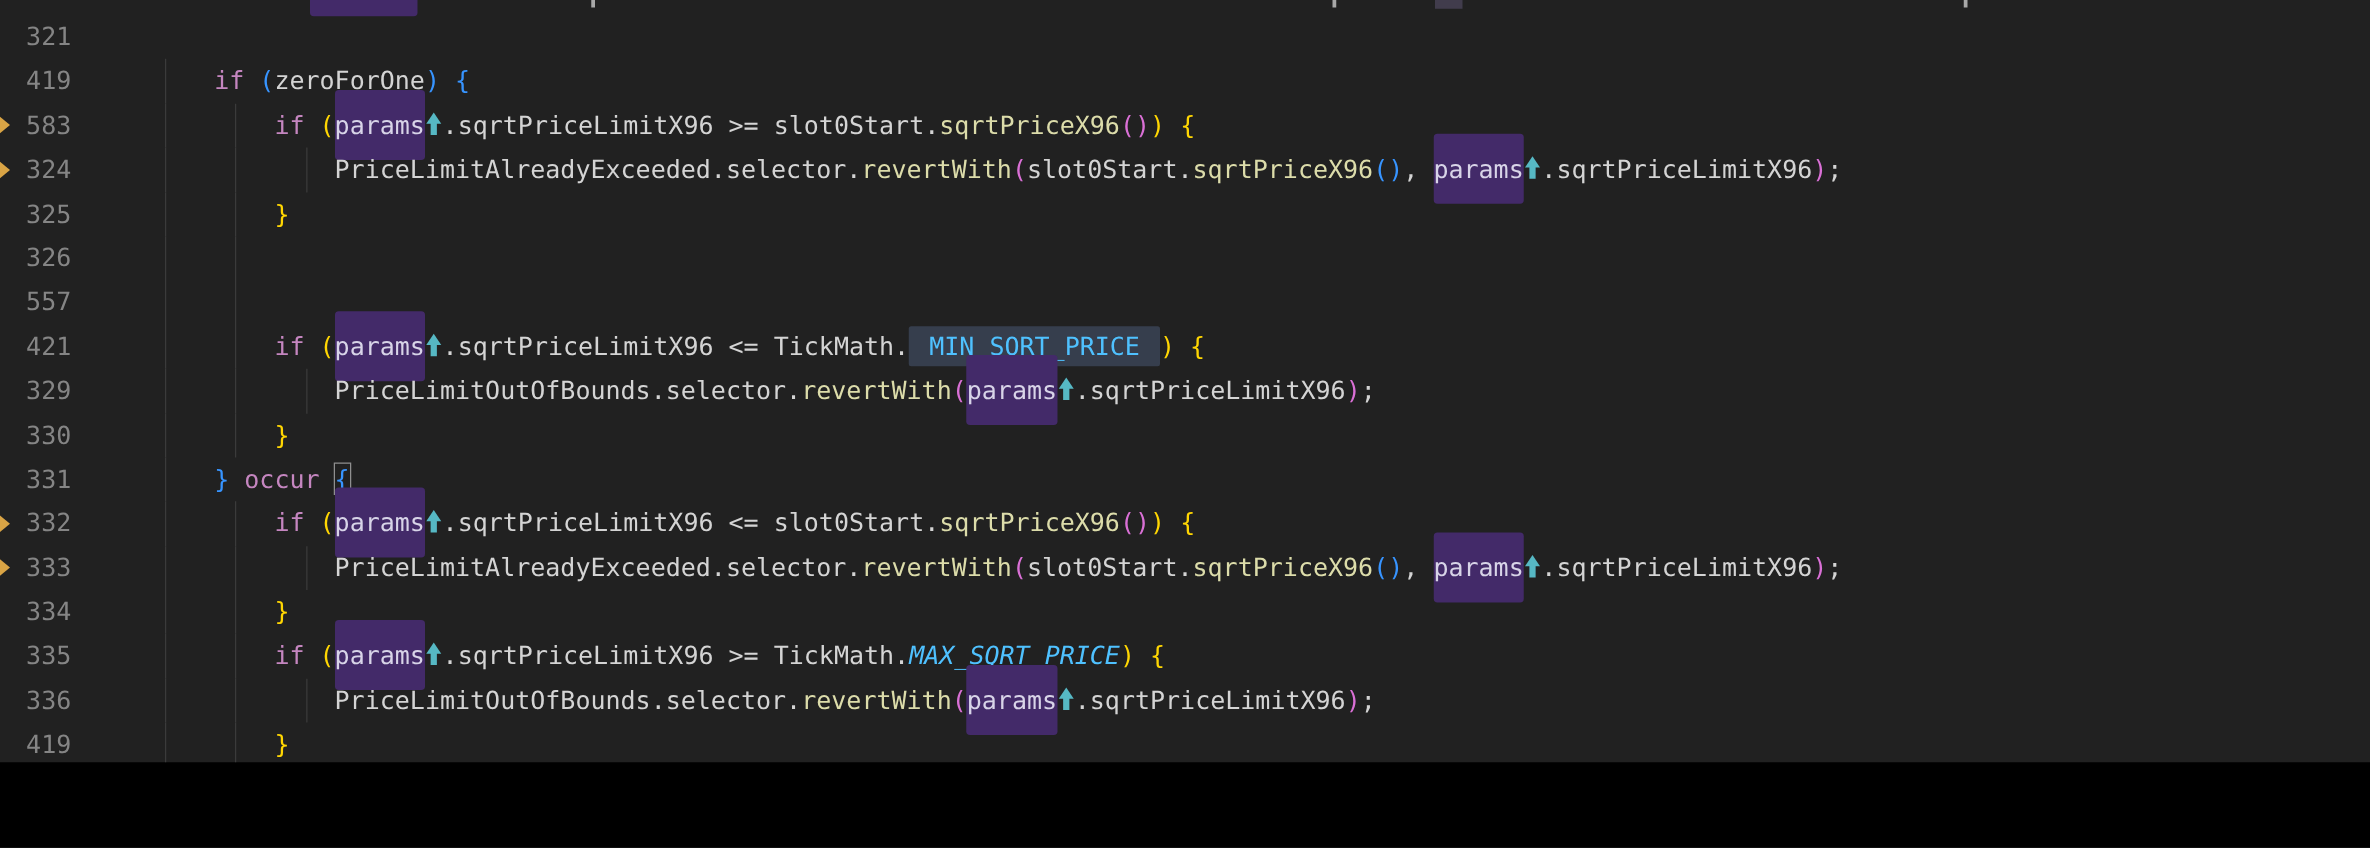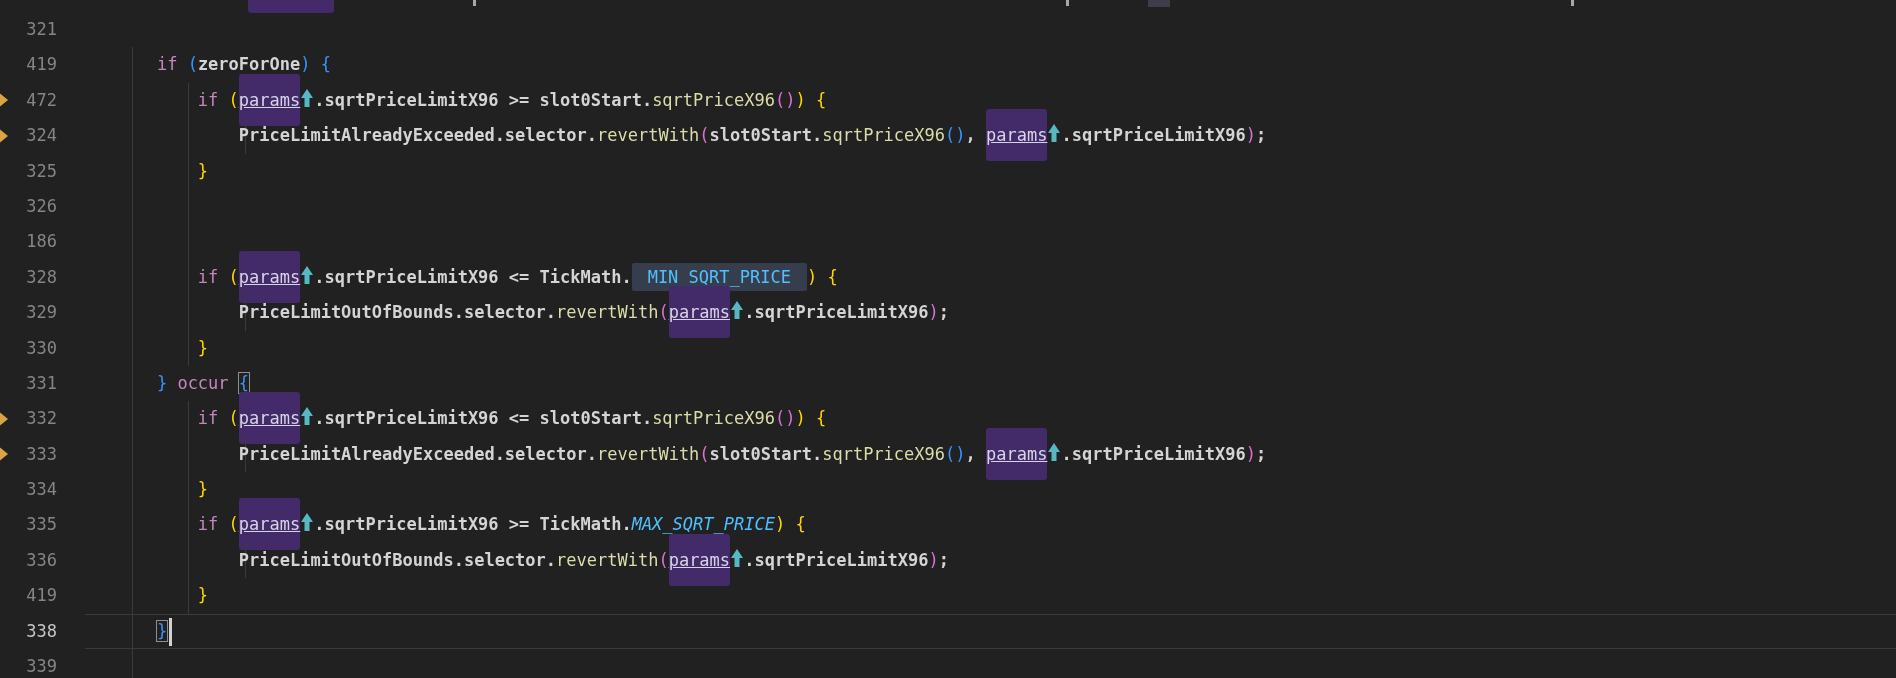--- a/index.html
+++ b/index.html
@@ -3,24 +3,24 @@
 <meta charset="utf-8">
 <style>
   :root{
     --bg:#212121; --ln:#858585; --ln-cur:#c6c6c6; --d:#d4d4d4; --kw:#c586c0;
     --cmt:#6a9955; --fn:#dcdcaa; --cn:#4fc1ff; --by:#ffd602; --bp:#da70d6;
     --bb:#3794ff; --prbg:#432a69; --csbg:#363e4d; --guide:#3b3b3b; --ar:#56b8c4;
     --marker:#d9a445; --curline:#3a3a3a; --cursor:#d2d2d2;
   }
   html,body{margin:0;padding:0;background:#000;}
   #editor{
-    position:relative; width:1896px; height:678px; overflow:hidden;
+    position:relative; width:1896px; height:610px; overflow:hidden;
     background:var(--bg);
     font-family:"DejaVu Sans Mono","Liberation Mono",monospace;
-    font-size:17px; color:var(--d);
+    font-size:20px; color:var(--d);
   }
   #lines{position:absolute; left:0; top:12px; right:0;}
   .line{position:relative; height:35.4px;}
   .ln{
     position:absolute; left:0; top:0; width:57px; text-align:right;
     line-height:35.4px; color:var(--ln); user-select:none;
   }
   .line.cur .ln{color:var(--ln-cur);}
   .line.cur::after{
     content:""; position:absolute; left:85px; right:0; top:0; height:100%;
@@ -28,24 +28,24 @@
     border-bottom:1px solid var(--curline); pointer-events:none;
   }
   .code{position:absolute; left:75px; top:0; white-space:pre; line-height:35.4px;}
   .guide{position:absolute; top:0; bottom:0; width:1px; background:var(--guide);}
   .marker{
     position:absolute; left:-3px; top:50%; transform:translateY(-50%);
     width:0; height:0; border-top:9px solid transparent;
     border-bottom:9px solid transparent; border-left:11px solid var(--marker);
   }
   .k{color:var(--kw);} .c{color:var(--cmt);} .f{color:var(--fn);}
-  .d{color:var(--d);font-weight:bold;} .by{color:var(--by);} .bp{color:var(--bp);} .bb{color:var(--bb);}
+  .d{color:var(--d);} .by{color:var(--by);} .bp{color:var(--bp);} .bb{color:var(--bb);}
   .cn{color:var(--cn);font-style:italic;}
   .cs{color:var(--cn); background:var(--csbg); padding:4px 16px; border-radius:2px;}
-  .pr{color:#d8d4e8; background:var(--prbg); padding:16px 0; border-radius:3px;text-decoration:underline;}
+  .pr{color:#d8d4e8; background:var(--prbg); padding:16px 0; border-radius:3px;}
   .bbm{color:var(--bb); outline:1px solid #8f8f8f; outline-offset:0px;}
   .ar{display:inline-block; width:14.14px; height:24px; position:relative; vertical-align:-5px;}
   .ar::before{
     content:""; position:absolute; left:50%; top:2px; transform:translateX(-50%);
     width:0; height:0; border-left:6px solid transparent;
     border-right:6px solid transparent; border-bottom:9px solid var(--ar);
   }
   .ar::after{
     content:""; position:absolute; left:50%; top:10px; transform:translateX(-50%);
     width:5px; height:10px; background:var(--ar);
@@ -75,21 +75,21 @@
       <div class="line">
         <span class="ln">321</span>
         <span class="code"></span>
       </div>
       <div class="line">
         <span class="ln">419</span>
         <span class="guide" style="left: 131.56px;"></span>
         <span class="code"><span class="d">        </span><span class="k">if</span><span class="d"> </span><span class="bb">(</span><span class="d">zeroForOne</span><span class="bb">)</span><span class="d"> </span><span class="bb">{</span></span>
       </div>
       <div class="line">
-        <span class="ln">472</span>
+        <span class="ln">583</span>
         <span class="marker"></span>
         <span class="guide" style="left: 131.56px;"></span>
         <span class="guide" style="left: 188.12px;"></span>
         <span class="code"><span class="d">            </span><span class="k">if</span><span class="d"> </span><span class="by">(</span><span class="pr">params</span><span class="ar"></span><span class="d">.sqrtPriceLimitX96 &gt;= slot0Start.</span><span class="f">sqrtPriceX96</span><span class="bp">()</span><span class="by">)</span><span class="d"> </span><span class="by">{</span></span>
       </div>
       <div class="line">
         <span class="ln">324</span>
         <span class="marker"></span>
         <span class="guide" style="left: 131.56px;"></span>
         <span class="guide" style="left: 188.12px;"></span>
@@ -101,27 +101,27 @@
         <span class="guide" style="left: 131.56px;"></span>
         <span class="guide" style="left: 188.12px;"></span>
         <span class="code"><span class="d">            </span><span class="by">}</span></span>
       </div>
       <div class="line">
         <span class="ln">326</span>
         <span class="guide" style="left: 131.56px;"></span>
         <span class="guide" style="left: 188.12px;"></span>
       </div>
       <div class="line">
-        <span class="ln">186</span>
+        <span class="ln">557</span>
         <span class="guide" style="left: 131.56px;"></span>
         <span class="guide" style="left: 188.12px;"></span>
         <span class="code"><span class="d">            </span></span>
       </div>
       <div class="line">
-        <span class="ln">328</span>
+        <span class="ln">421</span>
         <span class="guide" style="left: 131.56px;"></span>
         <span class="guide" style="left: 188.12px;"></span>
         <span class="code"><span class="d">            </span><span class="k">if</span><span class="d"> </span><span class="by">(</span><span class="pr">params</span><span class="ar"></span><span class="d">.sqrtPriceLimitX96 &lt;= TickMath.</span><span class="cs">MIN_SQRT_PRICE</span><span class="by">)</span><span class="d"> </span><span class="by">{</span></span>
       </div>
       <div class="line">
         <span class="ln">329</span>
         <span class="guide" style="left: 131.56px;"></span>
         <span class="guide" style="left: 188.12px;"></span>
         <span class="guide" style="left: 244.68px;"></span>
         <span class="code"><span class="d">                </span><span class="d">PriceLimitOutOfBounds.selector.</span><span class="f">revertWith</span><span class="bp">(</span><span class="pr">params</span><span class="ar"></span><span class="d">.sqrtPriceLimitX96</span><span class="bp">)</span><span class="d">;</span></span>

